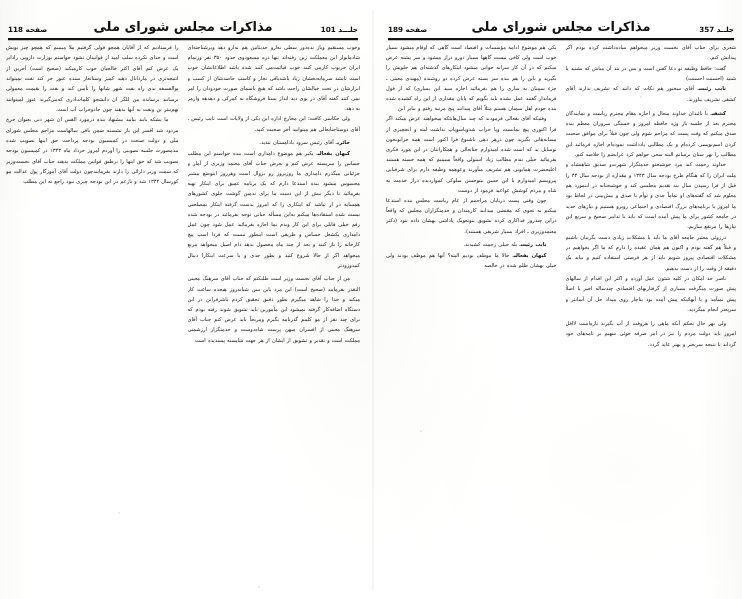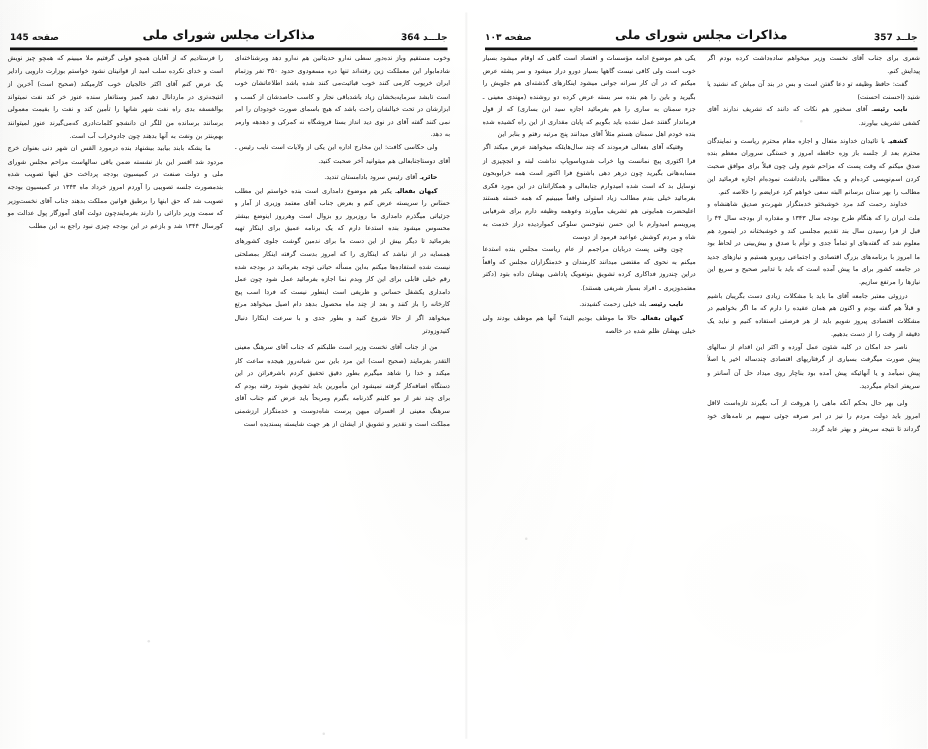--- a/index.html
+++ b/index.html
@@ -45,21 +45,21 @@
     height:40px;
   }
   .runhead .row{
     position:absolute;left:8px;right:8px;bottom:6px;
     display:flex;align-items:flex-end;justify-content:space-between;
     font-size:7.2px;font-weight:bold;letter-spacing:.2px;
     color:#111;
   }
   .runhead .center{
     position:absolute;left:0;right:0;bottom:6px;text-align:center;
-    font-size:10px;font-weight:bold;color:#111;letter-spacing:.4px;
+    font-size:13px;font-weight:bold;color:#111;letter-spacing:.4px;
   }
   .rule{
     position:absolute;left:8px;right:8px;bottom:0;height:2px;background:#1a1a1a;
   }
   .rule::after{
     content:"";position:absolute;left:0;right:0;top:2px;height:1px;
     background:rgba(0,0,0,.25);
   }
 
   
@@ -101,21 +101,21 @@
 
 <div id="scan"></div>
 
 <div class="spread">
 
   <div class="page page-left">
     <div class="runhead">
       <div class="center">مذاکرات مجلس شورای ملی</div>
       <div class="row">
         <span>جلــد 357</span>
-        <span>صفحه ۱۰۳</span>
+        <span>صفحه 189</span>
       </div>
       <div class="rule"></div>
     </div>
 
     <div class="cols">
 
       <div class="col">
         <div class="inner">
           <p class="noind"><span class="spk"></span><span>شعری برای جناب آقای نخست وزیر میخواهم ساده‌داشت کرده بودم اگر پیدایش کنم.</span></p>
           <p><span>گفت: حافظ وظیفه تو دعا گفتن است و بس در بند آن مباش که نشنید یا شنید (احسنت احسنت)</span></p>
@@ -139,22 +139,22 @@
       </div>
     </div>
   </div>
 
   <div class="gutter"></div>
 
   <div class="page page-right">
     <div class="runhead">
       <div class="center">مذاکرات مجلس شورای ملی</div>
       <div class="row">
-        <span>جلـــد 364</span>
-        <span>صفحه 145</span>
+        <span>جلـــد 101</span>
+        <span>صفحه 118</span>
       </div>
       <div class="rule"></div>
     </div>
 
     <div class="cols">
 
       <div class="col dense">
         <div class="inner">
           <p class="noind"><span>وخوب مستقیم وباز نده‌دور سطی نه‌ارو حدیثاتین هم نه‌ارو دهد وبرشناخته‌ای شادمابوار این معملکت زین رفته‌اند تنها دره مسعودوی حدود ۳۵۰ نفر وزتمام ایران خریوب کارمی کنند خوب قبائیت‌می کنند شده باشد اطلاعاتشان خوب است تابشد سرمایه‌بخشان زیاد باشدباقی نجار و کاسب حاصدشان از کسب و ابزارشان در تحت خیالشان راحت باشد که هیچ باسمای صورت خودودان را امر نمی کنند گفته آقای در نوی دید انداز بستا فروشگاه نه کمرکی و دهدهه وارمر به دهد.</span></p>
           <p><span>ولی حکاسی کافت: این مخارج اداره این یکی از ولایات است نایب رئیس ـ آقای دوستاجنابعالی هم میتوانید آخر صحبت کنید.</span></p>

